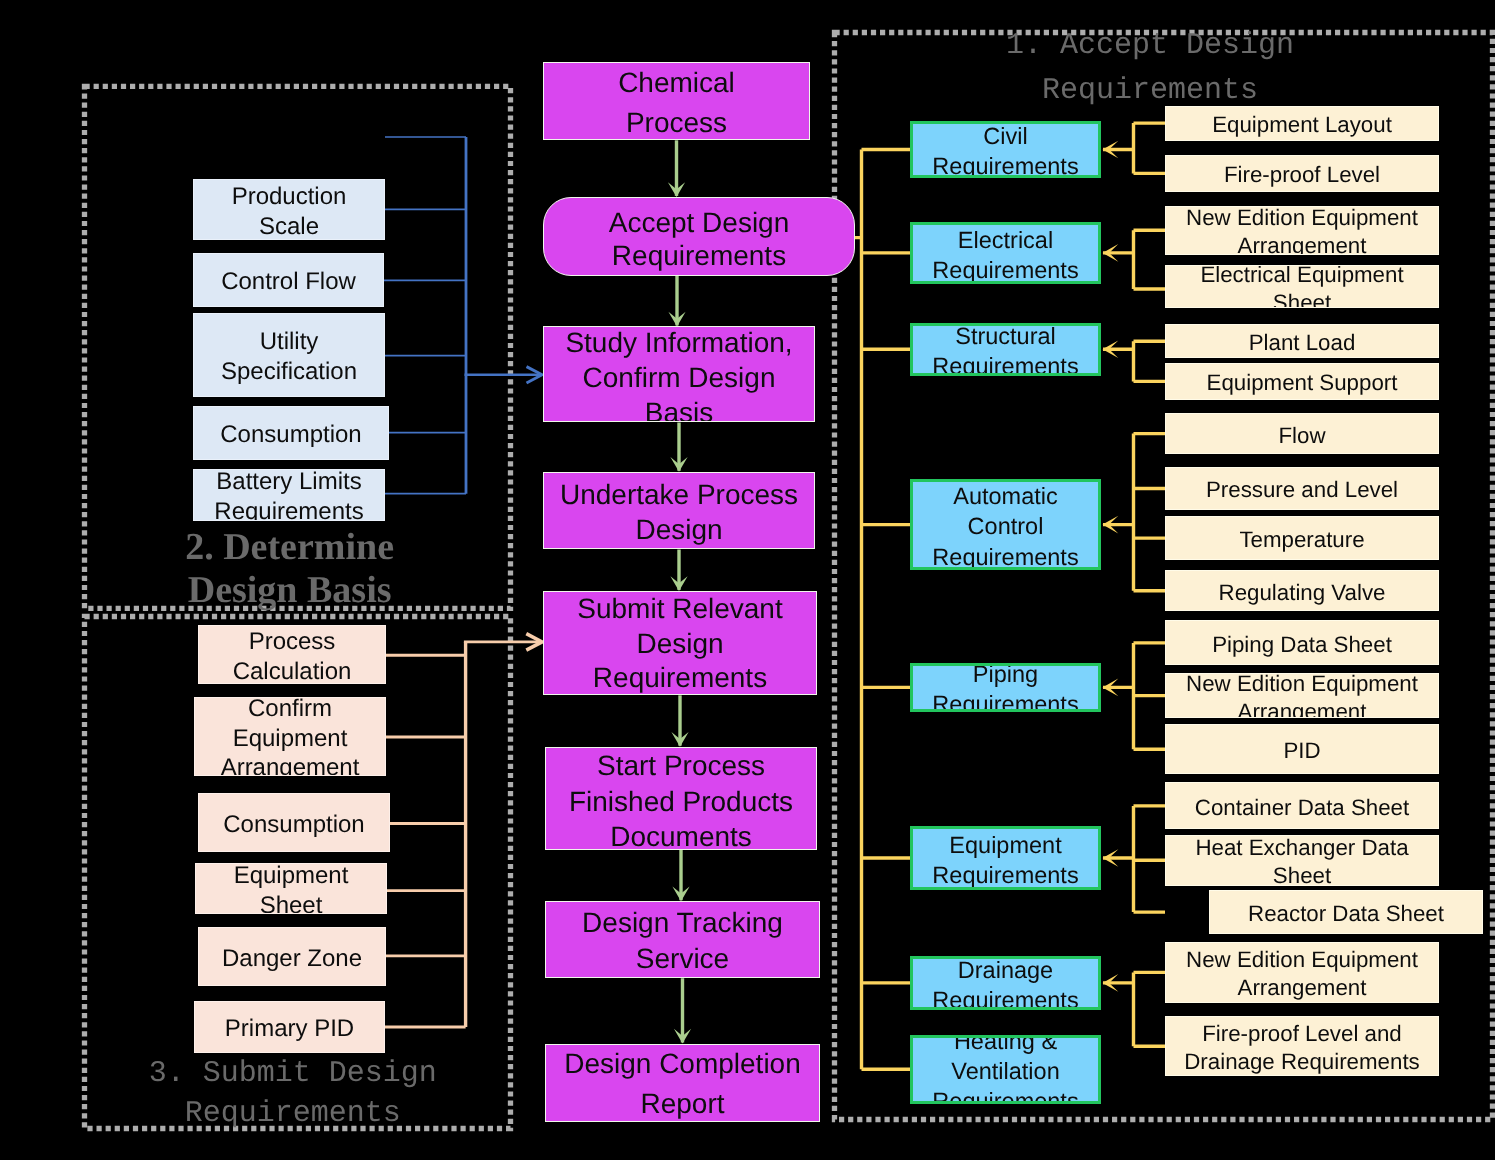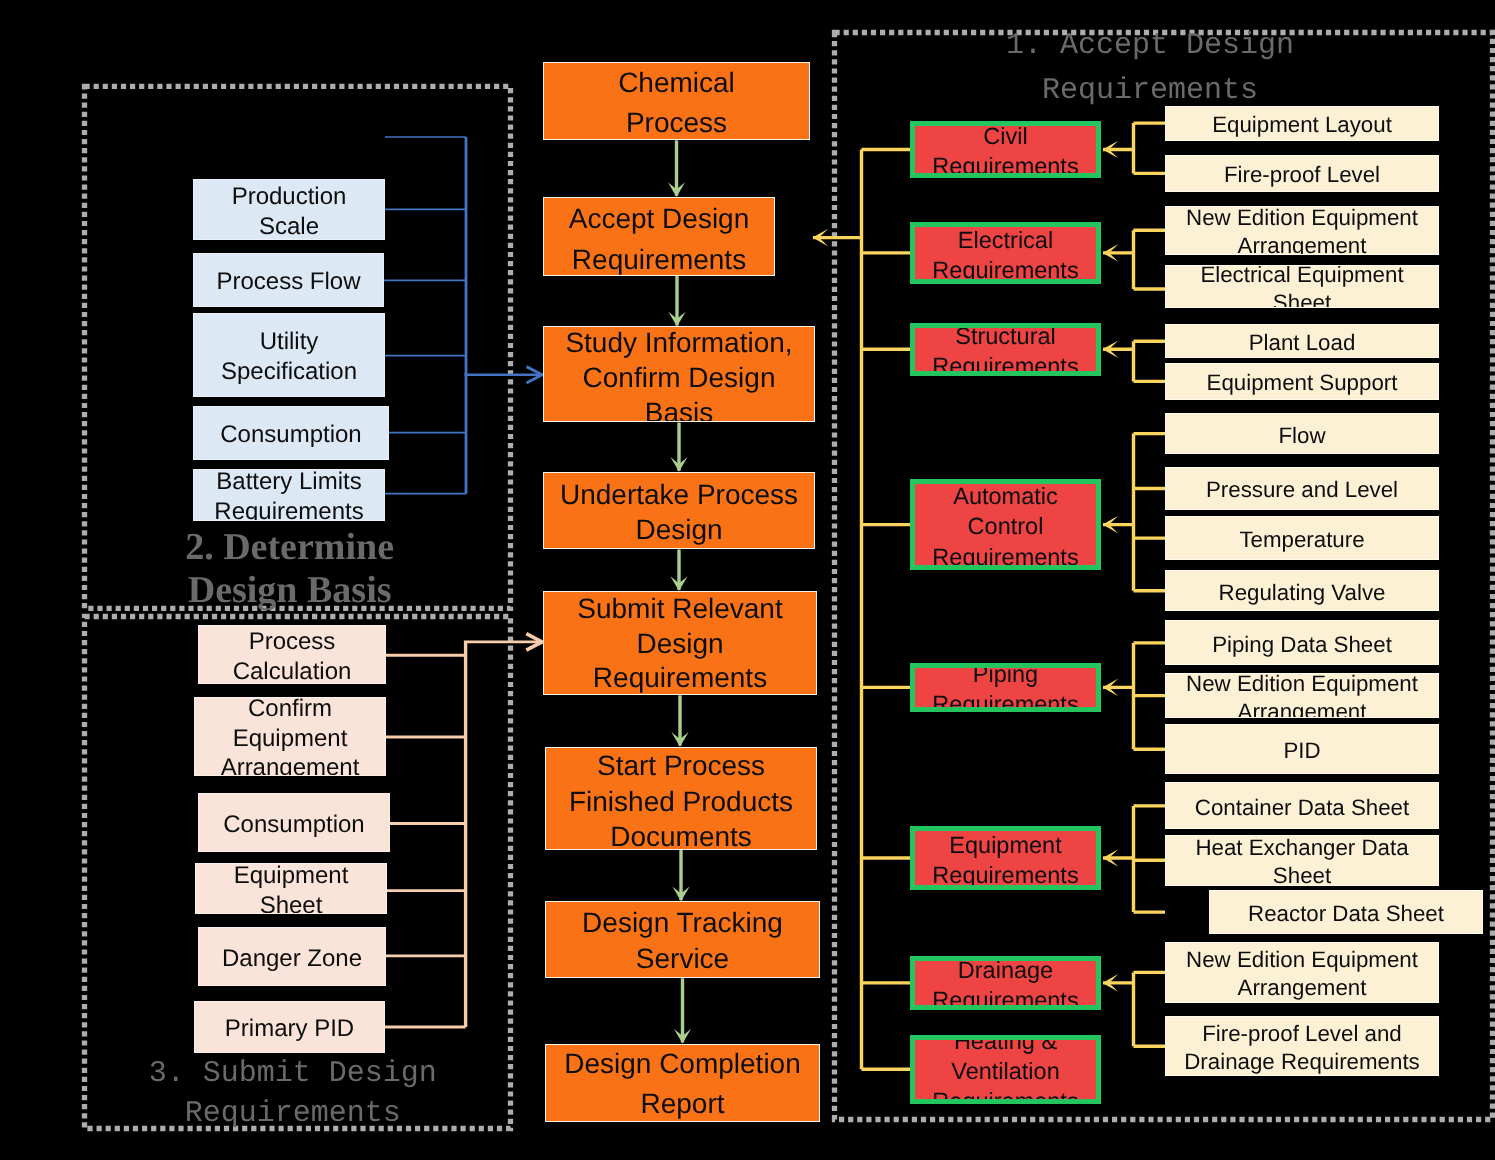--- a/index.html
+++ b/index.html
@@ -13,28 +13,28 @@
   .grp-label{position:absolute;color:#6a6a6a;text-align:center;white-space:pre-line;}
   .grp-label.serif{font-family:"Liberation Serif",serif;font-weight:bold;
                    font-size:38px;line-height:43.3px;}
   .grp-label.mono{font-family:"Liberation Mono",monospace;font-size:30px;
                   line-height:45px;}
   .node{position:absolute;box-sizing:border-box;display:flex;align-items:center;
         justify-content:center;text-align:center;color:#0d0d0d;
         font-size:28px;line-height:34.8px;overflow:hidden;
         white-space:pre-line;}
   .node > span{display:block;width:100%;}
-  .n-green{background:#f97316;font-size:28px;line-height:34.8px;
+  .n-green{background:#d946ef;font-size:28px;line-height:34.8px;
            border:1px solid #f0f7ea;}
   .n-blue{background:#dde8f5;font-size:24px;line-height:30px;
           border:1px solid #eaf1fa;}
   .n-pink{background:#fae4da;font-size:24px;line-height:30px;
           border:1px solid #fdf0ea;}
-  .n-yellow{background:#ef4444;font-size:23.5px;line-height:30px;
-            border:5px solid #22c55e;}
+  .n-yellow{background:#7dd3fc;font-size:23.5px;line-height:30px;
+            border:3px solid #22c55e;}
   .n-det{background:#fdf1d5;font-size:22.3px;line-height:28px;
          border:1px solid #fffbe8;}
   svg.lines{position:absolute;left:0;top:0;width:1495px;height:1160px;
             overflow:visible;pointer-events:none;}
 </style>
 </head>
 <body>
 
 <div id="stage">
 
@@ -91,40 +91,40 @@
         <polygon points="1102.5,349.3 1118.3,340.4 1109.1,349.3 1118.3,358.1" fill="#fbd45e"></polygon>
         <polygon points="1102.5,524.6 1118.3,515.8 1109.1,524.6 1118.3,533.4" fill="#fbd45e"></polygon>
         <polygon points="1102.5,687.4 1118.3,678.6 1109.1,687.4 1118.3,696.2" fill="#fbd45e"></polygon>
         <polygon points="1102.5,858.0 1118.3,849.2 1109.1,858.0 1118.3,866.8" fill="#fbd45e"></polygon>
         <polygon points="1102.5,982.9 1118.3,974.1 1109.1,982.9 1118.3,991.7" fill="#fbd45e"></polygon>
       </g>
   </svg>
 
 <div class="node n-green" style="left: 543px; top: 62px; width: 267px; height: 78.3px; line-height: 40.1px;"><span style="position: relative; top: 2px;">Chemical
 Process</span></div>
-    <div class="node n-green" style="left: 543px; top: 196.9px; width: 232px; height: 79.1px; line-height: 41px;"><span style="position: relative; top: 3px;">Accept Design
+    <div class="node n-green" style="left: 543px; top: 196.9px; width: 312px; height: 79.1px; line-height: 33px; border-radius: 28px;"><span style="position: relative; top: 3px;">Accept Design
 Requirements</span></div>
     <div class="node n-green" style="left: 543px; top: 326.4px; width: 272px; height: 96.1px; line-height: 35.2px;"><span style="position: relative; top: 3px;">Study Information,
 Confirm Design
 Basis</span></div>
     <div class="node n-green" style="left: 543px; top: 471.8px; width: 272px; height: 77.7px; line-height: 34.9px;"><span style="position: relative; top: 2px;">Undertake Process
 Design</span></div>
     <div class="node n-green" style="left: 543px; top: 590.9px; width: 274px; height: 104.4px; line-height: 34.7px;"><span style="position: relative; top: 1px;">Submit Relevant
 Design
 Requirements</span></div>
     <div class="node n-green" style="left: 545px; top: 746.7px; width: 272px; height: 103.2px; line-height: 35.3px;"><span style="position: relative; top: 3px;">Start Process
 Finished Products
 Documents</span></div>
     <div class="node n-green" style="left: 545px; top: 901.2px; width: 275px; height: 77px; line-height: 35.5px;"><span style="position: relative; top: 1px;">Design Tracking
 Service</span></div>
     <div class="node n-green" style="left: 545px; top: 1043.5px; width: 275px; height: 78.3px; line-height: 39.5px;"><span style="position: relative; top: 1px;">Design Completion
 Report</span></div>
     <div class="node n-blue" style="left: 193px; top: 179.4px; width: 192px; height: 60.6px; line-height: 29.7px;"><span style="position: relative; top: 2px;">Production
 Scale</span></div>
-    <div class="node n-blue" style="left: 193px; top: 252.5px; width: 191px; height: 54.5px; line-height: 29.7px;"><span style="position: relative; top: 2px;">Process Flow</span></div>
+    <div class="node n-blue" style="left: 193px; top: 252.5px; width: 191px; height: 54.5px; line-height: 29.7px;"><span style="position: relative; top: 2px;">Control Flow</span></div>
     <div class="node n-blue" style="left: 193px; top: 312.6px; width: 192px; height: 84.4px; line-height: 29.7px;"><span style="position: relative; top: 2px;">Utility
 Specification</span></div>
     <div class="node n-blue" style="left: 193px; top: 406px; width: 196px; height: 54.3px; line-height: 29.7px;"><span style="position: relative; top: 2px;">Consumption</span></div>
     <div class="node n-blue" style="left: 193px; top: 468.5px; width: 192px; height: 52px; line-height: 29.7px;"><span style="position: relative; top: 2px;">Battery Limits
 Requirements</span></div>
     <div class="node n-pink" style="left: 198px; top: 624.7px; width: 188px; height: 59.8px; line-height: 29.7px;"><span style="position: relative; top: 2px;">Process
 Calculation</span></div>
     <div class="node n-pink" style="left: 194px; top: 696.9px; width: 192px; height: 79.1px; line-height: 29.7px;"><span style="position: relative; top: 2px;">Confirm
 Equipment
 Arrangement</span></div>

